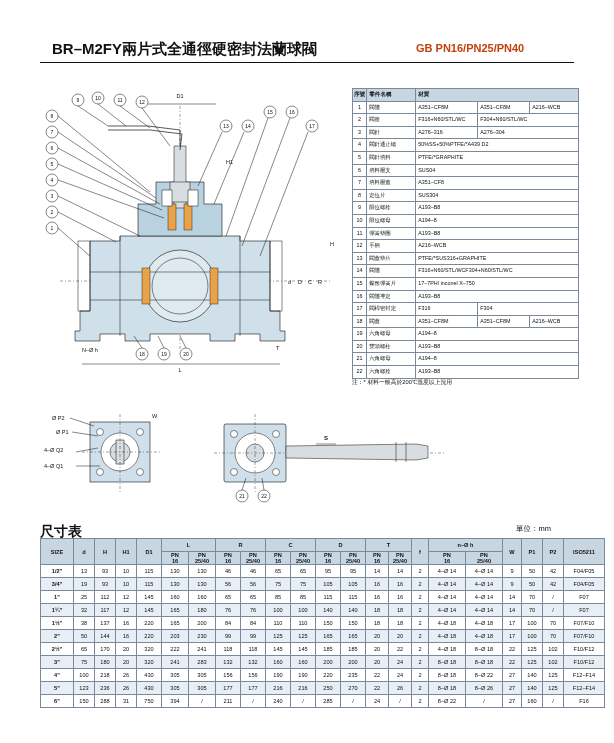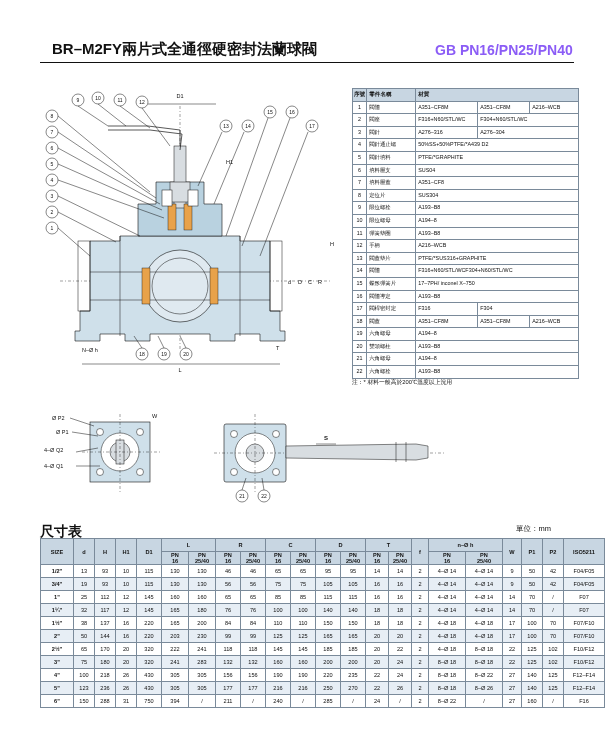--- a/index.html
+++ b/index.html
@@ -13,22 +13,22 @@
   }
   .page{position:absolute;left:0;top:0;width:614px;height:743px;}
 
   
   .title{
     position:absolute;left:52px;top:40px;
     font-size:15px;font-weight:bold;letter-spacing:0px;
     color:#111;
   }
   .std{
-    position:absolute;left:435px;top:42px;
-    font-size:14px;font-weight:bold;color:#8b5cf6;
+    position:absolute;left:416px;top:42px;
+    font-size:11px;font-weight:bold;color:#c2410c;
   }
   .rule{
     position:absolute;left:40px;top:62px;width:534px;height:1px;background:#111;
   }
 
   
   .mat-table{
     position:absolute;left:352px;top:88px;
     border-collapse:collapse;
     font-size:5.4px;

